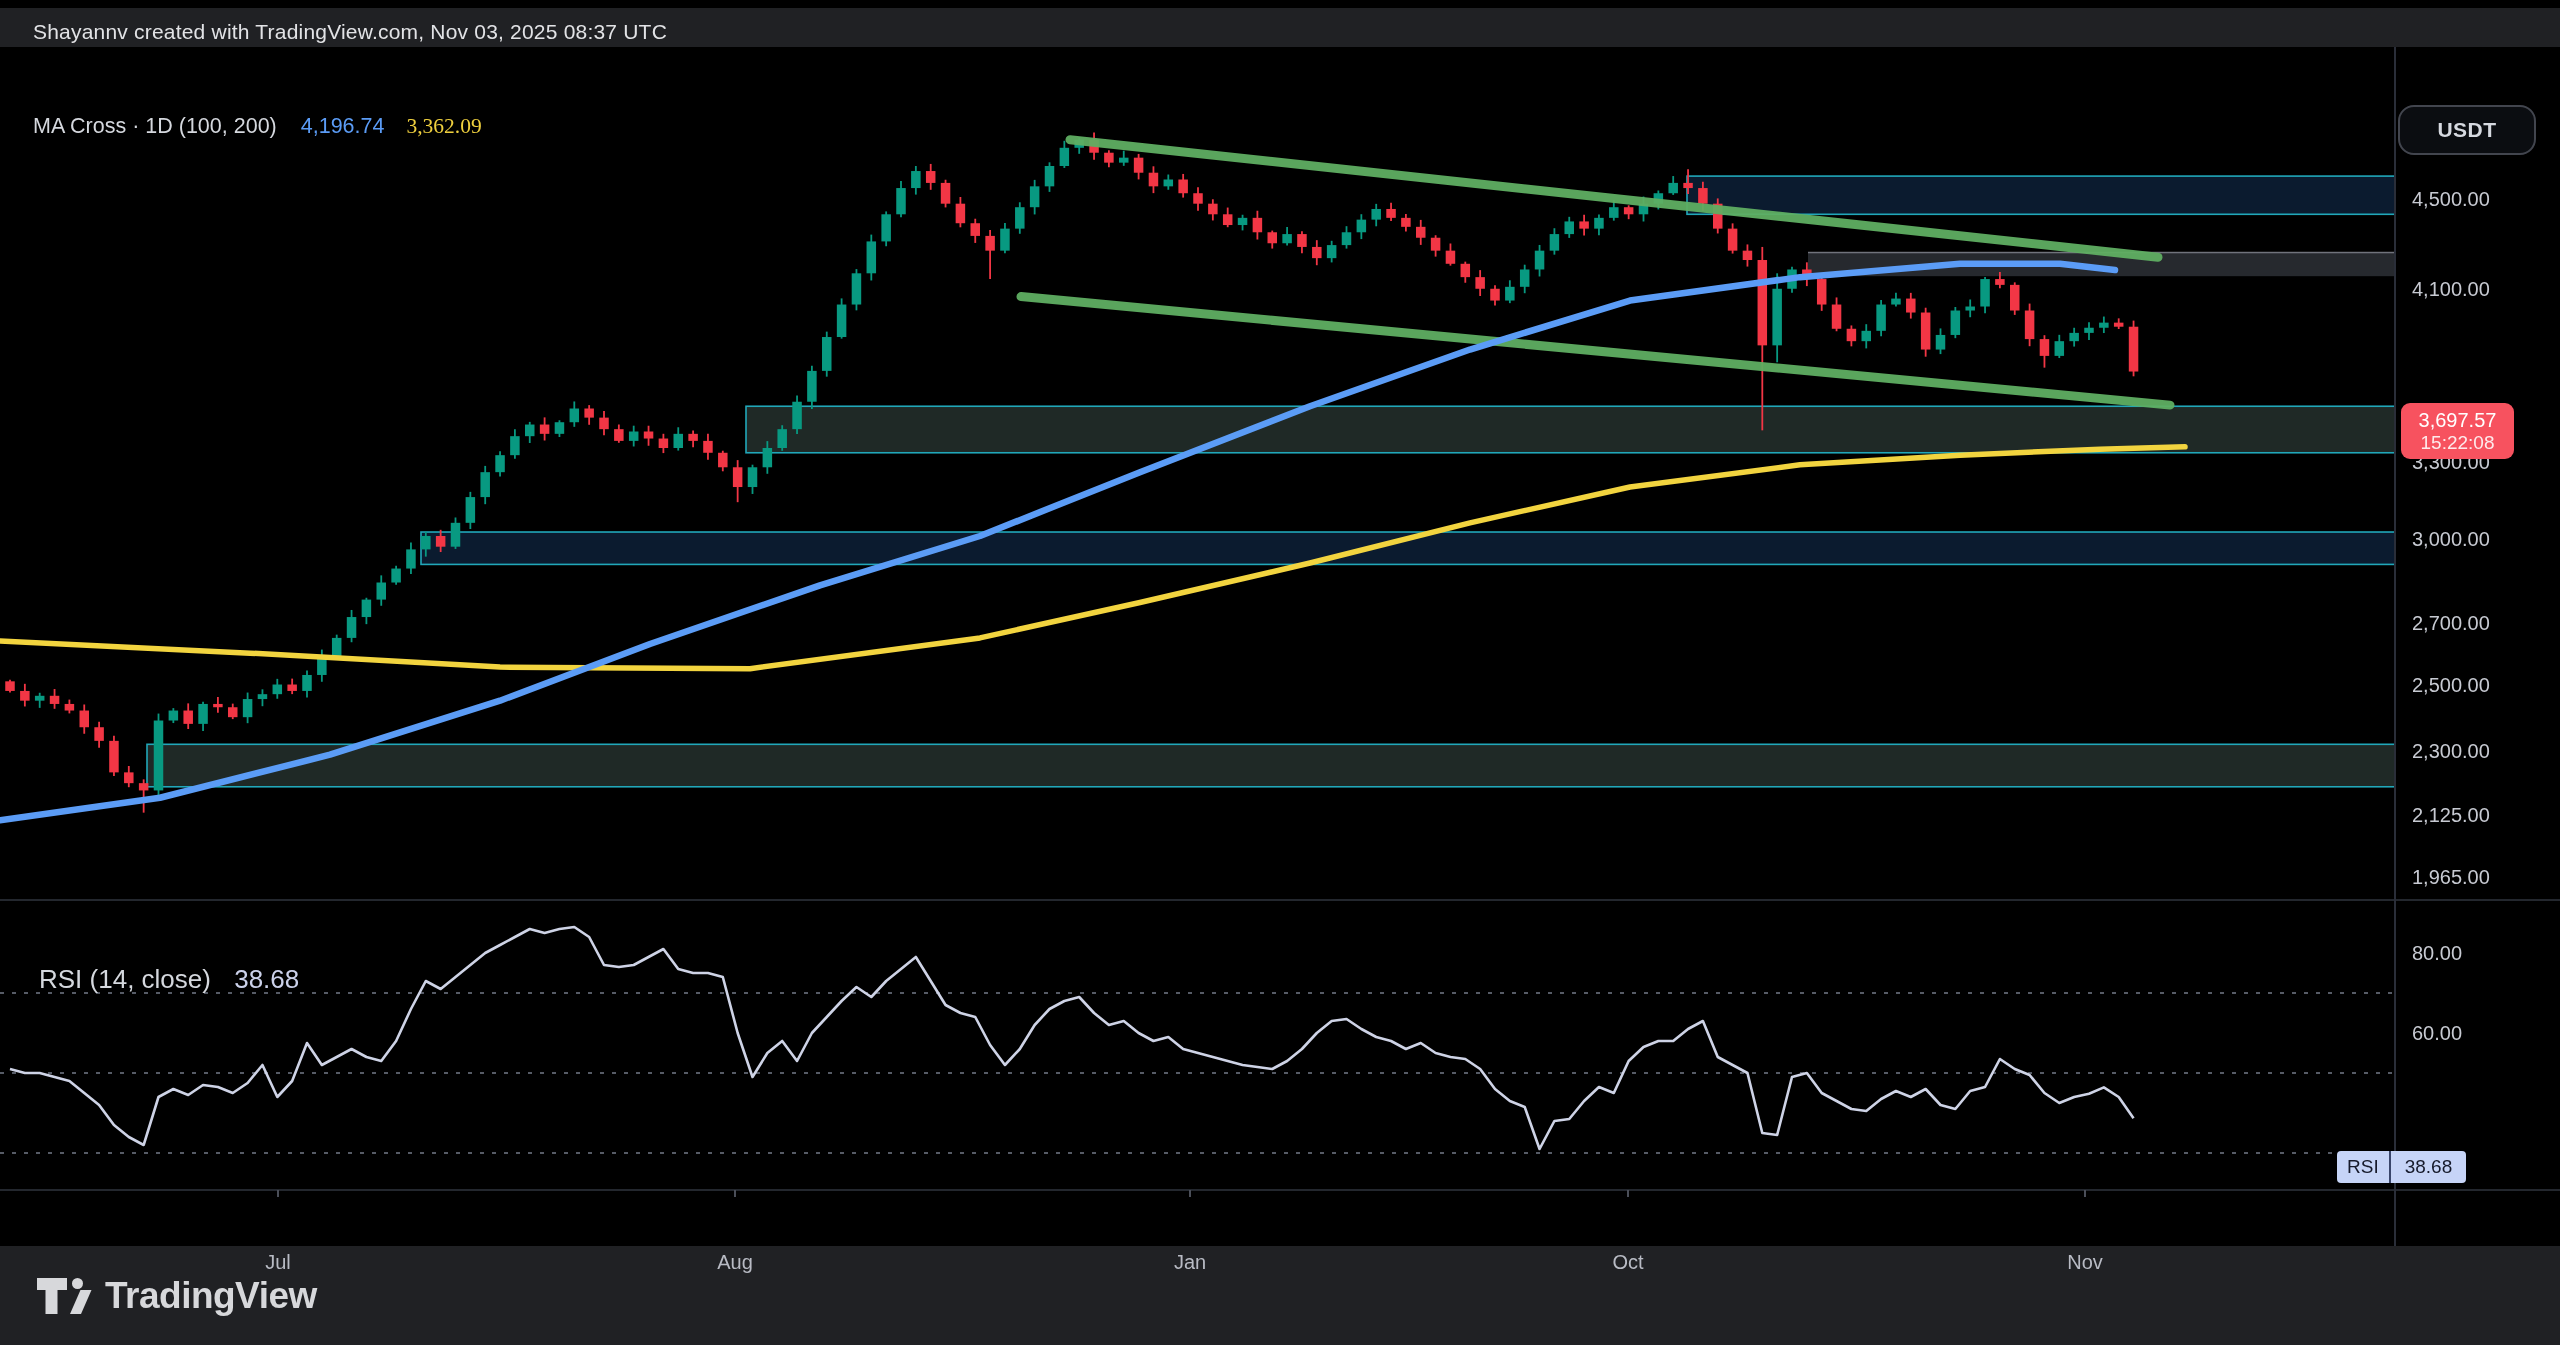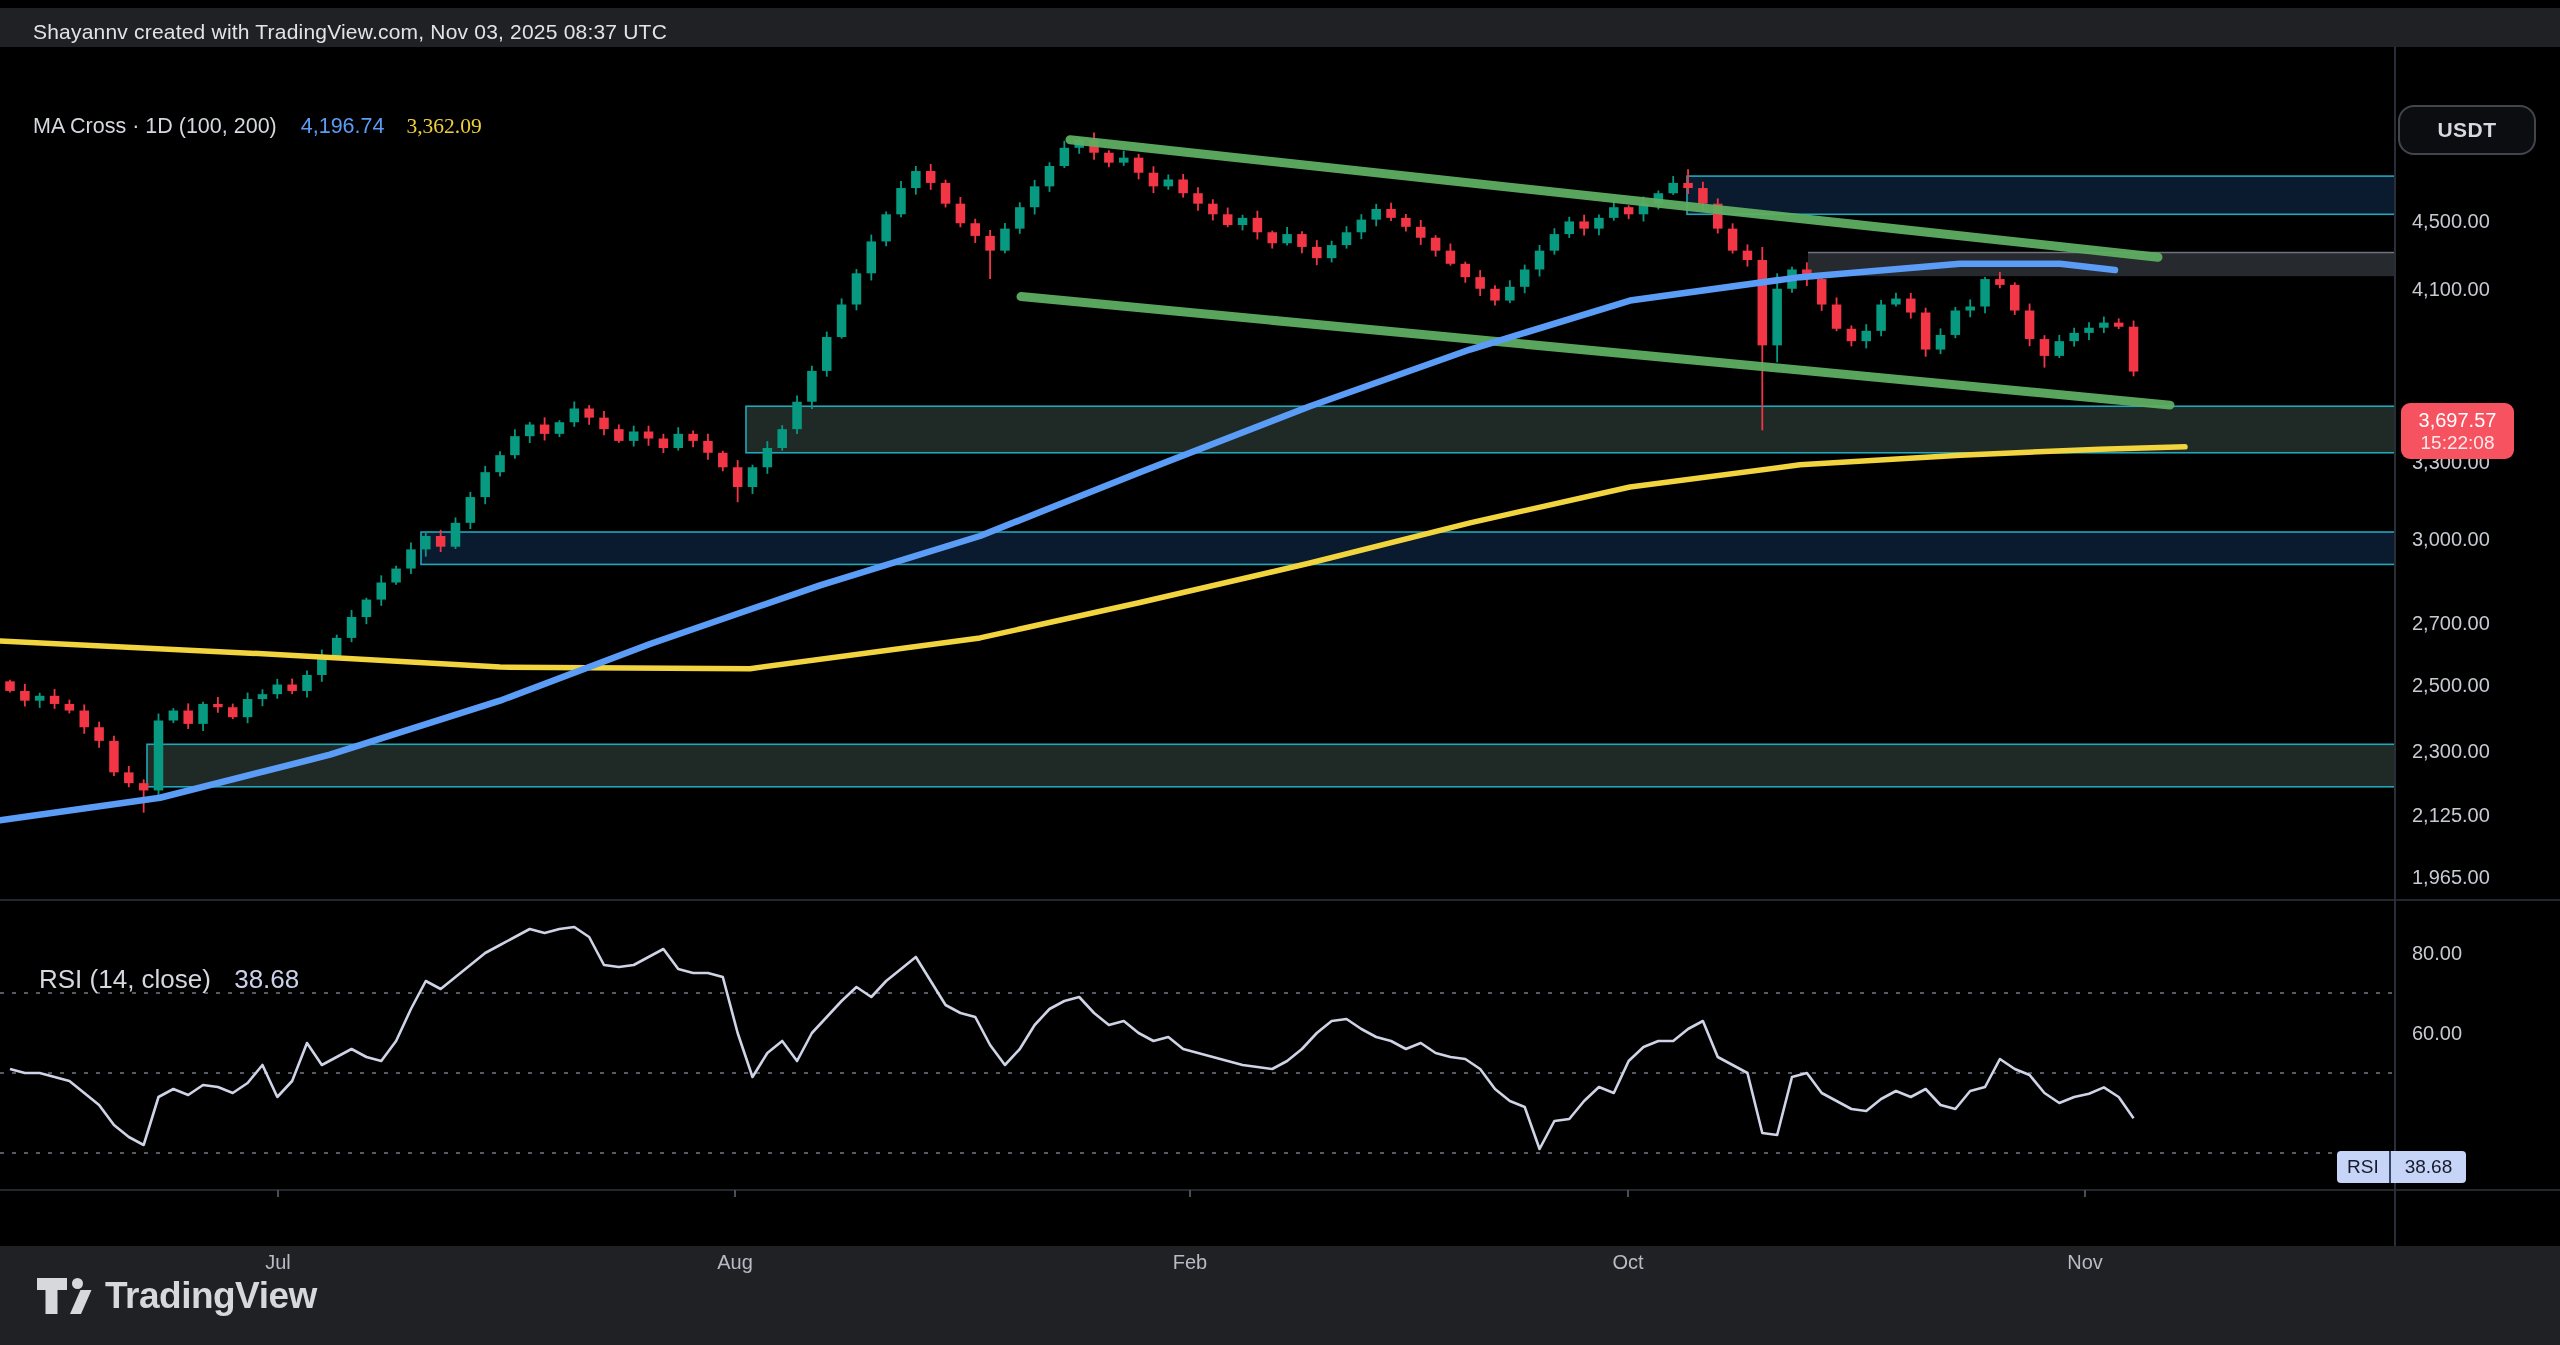--- a/index.html
+++ b/index.html
@@ -395,34 +395,34 @@
     <div class="t">15:22:08</div>
   </div>
 
   <div class="rsi-badge">
     <div class="seg1">RSI</div>
     <div class="seg2">38.68</div>
   </div>
 
   <div id="axis-overlays">
       <div class="axis-tick" style="top: 72px;">5,000.00</div>
-      <div class="axis-tick" style="top: 163px;">4,500.00</div>
+      <div class="axis-tick" style="top: 141px;">4,500.00</div>
       <div class="axis-tick" style="top: 230.761px;">4,100.00</div>
       <div class="axis-tick" style="top: 404.412px;">3,300.00</div>
       <div class="axis-tick" style="top: 480.66px;">3,000.00</div>
       <div class="axis-tick" style="top: 564.949px;">2,700.00</div>
       <div class="axis-tick" style="top: 626.518px;">2,500.00</div>
       <div class="axis-tick" style="top: 693.223px;">2,300.00</div>
       <div class="axis-tick" style="top: 756.533px;">2,125.00</div>
       <div class="axis-tick" style="top: 819.157px;">1,965.00</div>
       <div class="axis-tick" style="top: 895px;">80.00</div>
       <div class="axis-tick" style="top: 975px;">60.00</div>
       <div class="month-tick" style="left: 278px;">Jul</div>
       <div class="month-tick" style="left: 735px;">Aug</div>
-      <div class="month-tick" style="left: 1190px;">Feb</div>
+      <div class="month-tick" style="left: 1190px;">Jan</div>
       <div class="month-tick" style="left: 1628px;">Oct</div>
       <div class="month-tick" style="left: 2085px;">Nov</div>
     </div>
 </div>
 
 <div class="footer">
   <div class="tv-logo">
     <svg width="56" height="40" viewBox="0 0 56 40">
       <path d="M1 2 h30 v12 h-9.5 v24 h-12 v-24 H1 z" fill="#d7d8db"></path>
       <circle cx="41.5" cy="7.5" r="5.5" fill="#d7d8db"></circle>

